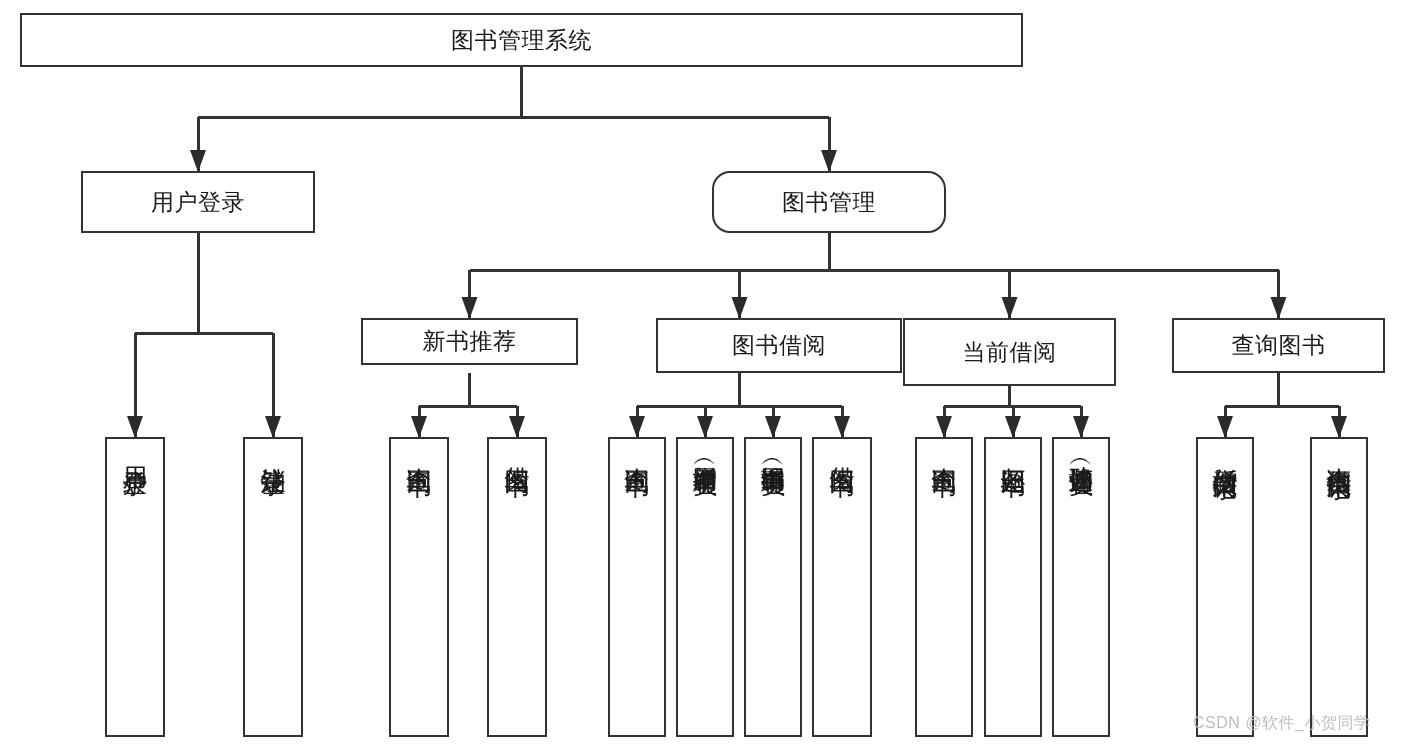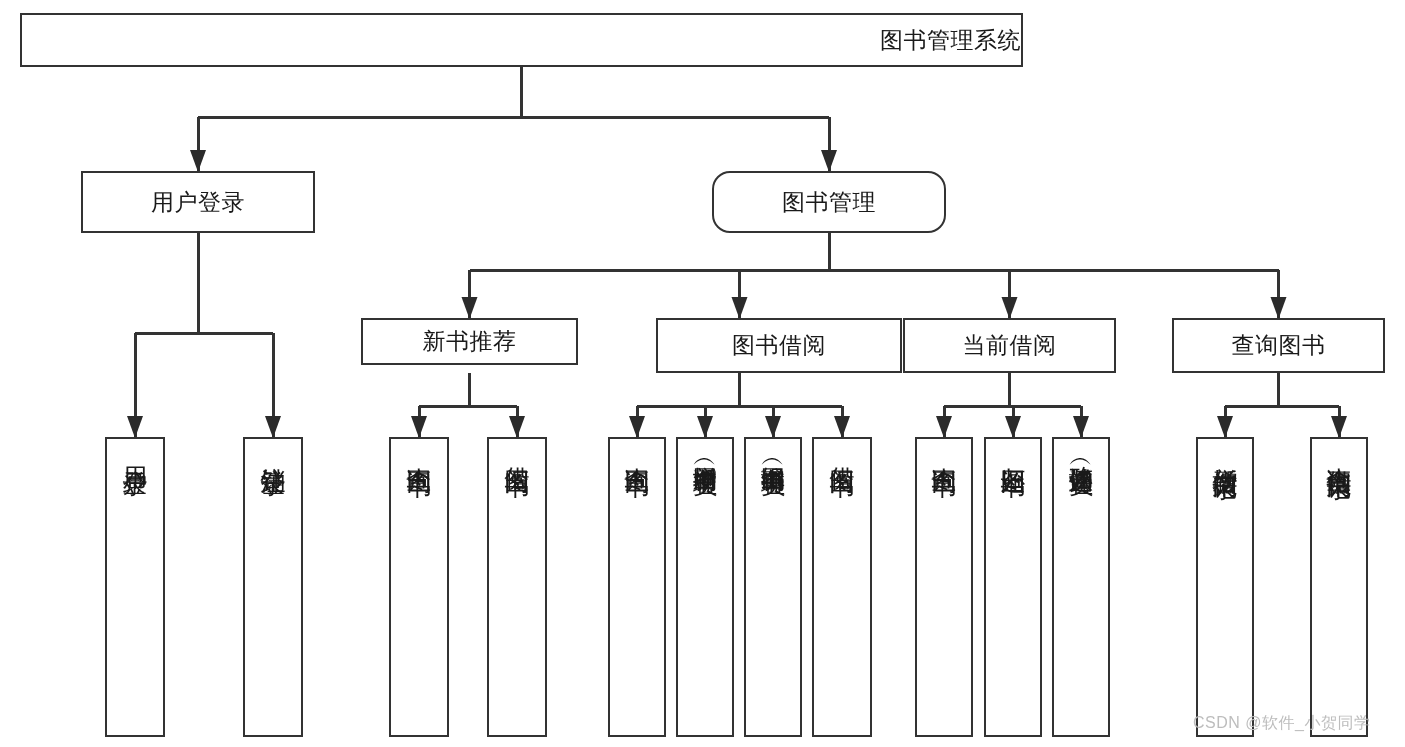--- a/index.html
+++ b/index.html
@@ -129,36 +129,36 @@
       <line x1="1081" y1="406" x2="1081" y2="437" stroke="#333333" stroke-width="3" shape-rendering="crispEdges"></line>
       <polygon points="1073,416 1089,416 1081,438" fill="#2b2b2b"></polygon>
       <line x1="1278.5" y1="373" x2="1278.5" y2="406" stroke="#333333" stroke-width="3" shape-rendering="crispEdges"></line>
       <line x1="1225" y1="406" x2="1339" y2="406" stroke="#333333" stroke-width="3" shape-rendering="crispEdges"></line>
       <line x1="1225" y1="406" x2="1225" y2="437" stroke="#333333" stroke-width="3" shape-rendering="crispEdges"></line>
       <polygon points="1217,416 1233,416 1225,438" fill="#2b2b2b"></polygon>
       <line x1="1339" y1="406" x2="1339" y2="437" stroke="#333333" stroke-width="3" shape-rendering="crispEdges"></line>
       <polygon points="1331,416 1347,416 1339,438" fill="#2b2b2b"></polygon>
     </svg>
   <div id="nodes-layer">
-      <div class="node horizontal root" style="left: 20px; top: 13px; width: 1003px; height: 54px; justify-content: flex-end;">
+      <div class="node horizontal root" style="left: 20px; top: 13px; width: 1003px; height: 54px;">
         <span class="node-label">图书管理系统</span>
       </div>
       <div class="node horizontal" style="left: 81px; top: 171px; width: 234px; height: 62px;">
         <span class="node-label">用户登录</span>
       </div>
       <div class="node horizontal" style="left: 712px; top: 171px; width: 234px; height: 62px; border-radius: 18px;">
         <span class="node-label">图书管理</span>
       </div>
       <div class="node horizontal" style="left: 361px; top: 318px; width: 217px; height: 47px;">
         <span class="node-label">新书推荐</span>
       </div>
       <div class="node horizontal" style="left: 656px; top: 318px; width: 246px; height: 55px; align-items: center;">
         <span class="node-label">图书借阅</span>
       </div>
-      <div class="node horizontal" style="left: 903px; top: 318px; width: 213px; height: 55px;">
+      <div class="node horizontal" style="left: 903px; top: 318px; width: 213px; height: 68px;">
         <span class="node-label">当前借阅</span>
       </div>
       <div class="node horizontal" style="left: 1172px; top: 318px; width: 213px; height: 55px;">
         <span class="node-label">查询图书</span>
       </div>
       <div class="node vertical" style="left: 105px; top: 437px; width: 60px; height: 300px;">
         <span class="node-label">用户登录</span>
       </div>
       <div class="node vertical" style="left: 243px; top: 437px; width: 60px; height: 300px;">
         <span class="node-label">注销登录</span>

